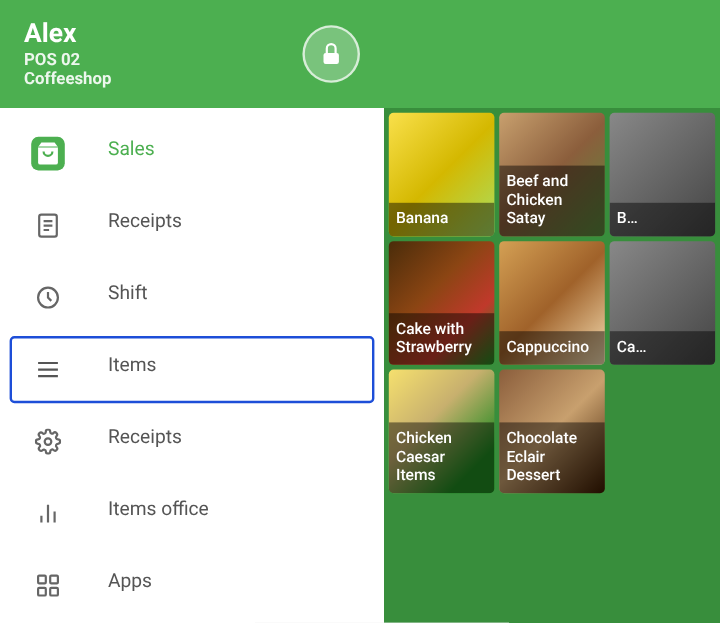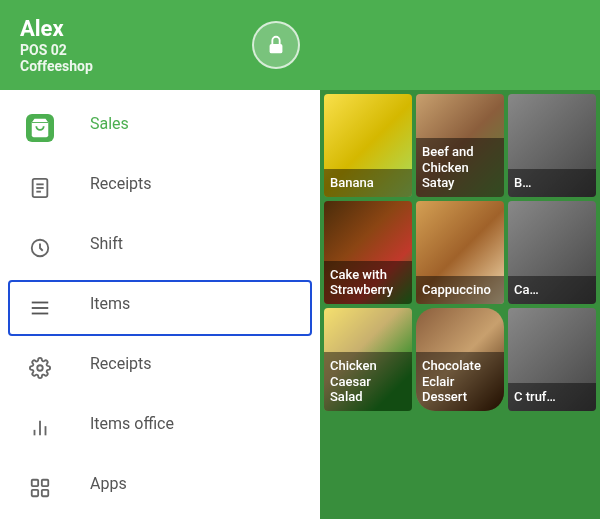--- a/index.html
+++ b/index.html
@@ -154,21 +154,21 @@
       font-weight: 500;
       line-height: 1.2;
     }
 
     
     .food-banana { background: linear-gradient(135deg, #f9e04b 0%, #d4b800 50%, #a8e063 100%); text-decoration: underline; }
     .food-satay { background: linear-gradient(135deg, #c8a06e 0%, #8b5e3c 50%, #5b8a3c 100%); }
     .food-cake { background: linear-gradient(135deg, #4a2c0a 0%, #8b4513 40%, #c0392b 70%, #228b22 100%); }
     .food-cappuccino { background: linear-gradient(135deg, #d4a054 0%, #a0622a 50%, #f5deb3 100%); }
     .food-chicken-salad { background: linear-gradient(135deg, #f5e06e 0%, #c8b06e 40%, #228b22 80%); }
-    .food-eclair { background: linear-gradient(135deg, #8b5e3c 0%, #c8a06e 50%, #3c1a00 100%); border-radius: 19px; }
+    .food-eclair { background: linear-gradient(135deg, #8b5e3c 0%, #c8a06e 50%, #3c1a00 100%); }
     .food-extra { background: linear-gradient(135deg, #888 0%, #444 100%); }
   </style>
 </head>
 <body>
 
 <div class="sidebar">
 
   <div class="sidebar-header">
     <div class="sidebar-header-info">
       <div class="user-name">Alex</div>
@@ -292,25 +292,22 @@
 
     <div class="grid-item food-cappuccino">
       <div class="grid-item-label">Cappuccino</div>
     </div>
 
     <div class="grid-item food-extra">
       <div class="grid-item-label">Ca…</div>
     </div>
 
     <div class="grid-item food-chicken-salad">
-      <div class="grid-item-label">Chicken Caesar Salad</div>
+      <div class="grid-item-label">Chicken Caesar Items</div>
     </div>
 
     <div class="grid-item food-eclair">
       <div class="grid-item-label">Chocolate Eclair Dessert</div>
     </div>
 
-    <div class="grid-item food-extra">
-      <div class="grid-item-label">C truf…</div>
-    </div>
 
   </div>
 </div>
 
 </body></html>

